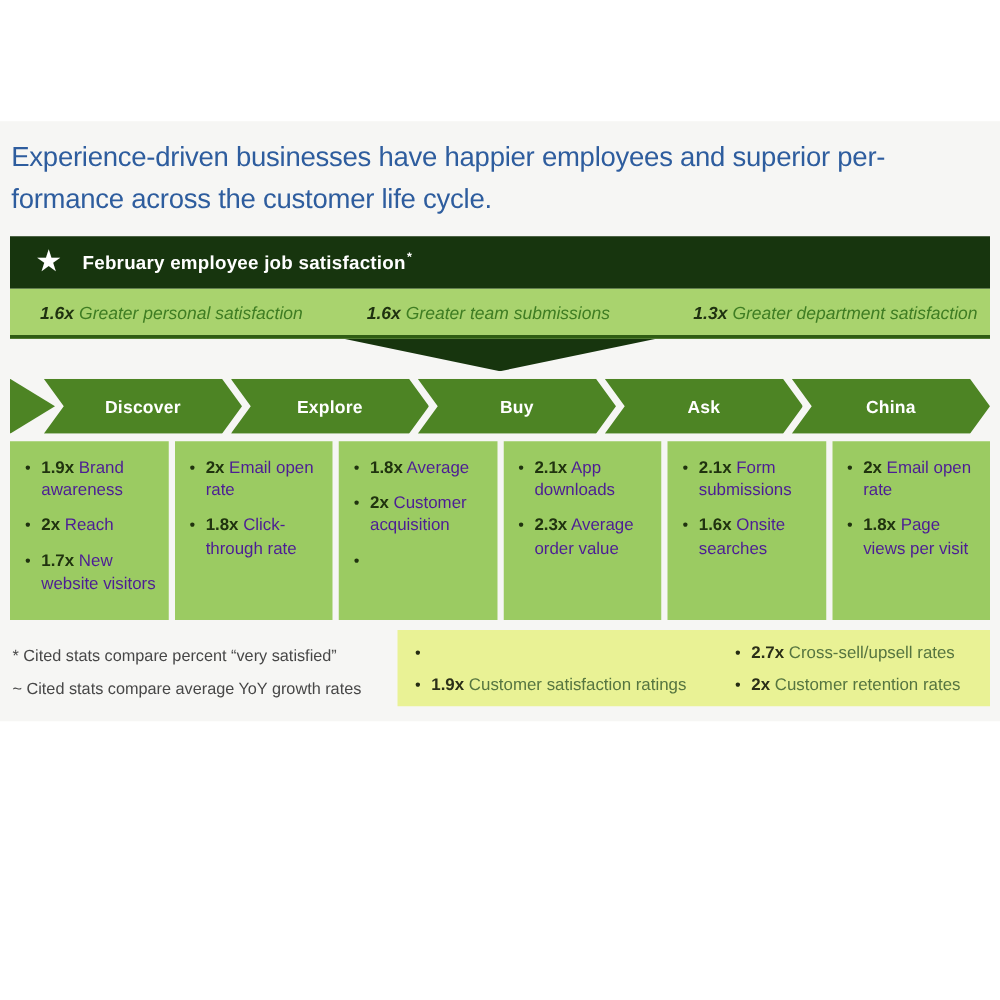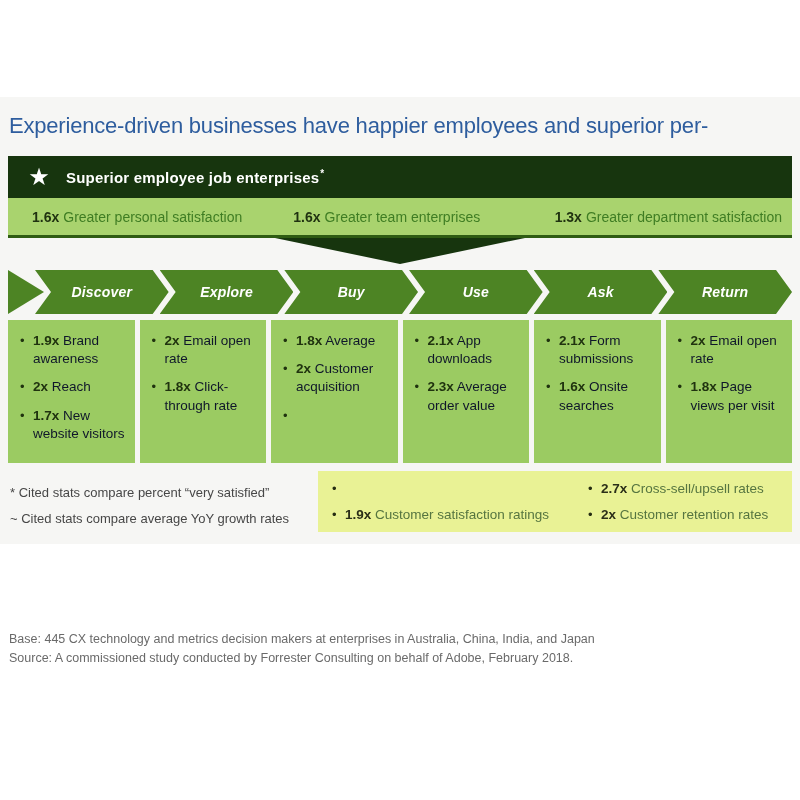--- a/index.html
+++ b/index.html
@@ -11,90 +11,90 @@
   .title { color:#2e5d9e; font-size:22px; line-height:33px; letter-spacing:-0.2px; padding:4px 0 14px 1px; white-space:nowrap; }
 
   
   .bar-dark { background:#17350e; height:42px; display:flex; align-items:center; padding-left:16px; color:#ffffff; }
   .bar-dark .bar-icon { width:30px; display:flex; align-items:center; justify-content:center; margin-right:12px; }
   .star-glyph { color:#fff; font-size:24px; line-height:1; }
   .bar-dark .bar-heading { font-size:15px; font-weight:bold; letter-spacing:0.2px; }
   .bar-dark sup { font-size:10px; margin-left:1px; }
 
   
-  .bar-light { background:#a9d36e; border-bottom:3px solid #2f5c13; display:flex; align-items:center; height:40px; font-size:14px; }
+  .bar-light { background:#a9d36e; border-bottom:3px solid #2f5c13; display:flex; align-items:center; height:40px; font-size:14px;font-style:italic; }
   .bar-light .estat { flex:1; padding-left:24px; white-space:nowrap; }
   .bar-light .estat b { color:#1f3110; margin-right:4px; }
   .bar-light .estat span.lbl { color:#3f7d23; }
 
   
   .down-triangle { width:250px; height:26px; background:#17350e; margin:0 auto 6px auto; clip-path:polygon(0 0,100% 0,50% 100%); }
 
   
   .chevron-band { display:flex; height:44px; margin:6px 0 0 0; }
   .chevron-lead { width:36px; flex:0 0 36px; background:#4d8424; clip-path:polygon(0 0,100% 50%,0 100%); }
-  .chevron-seg { flex:1; background:#4d8424; margin-left:-9px; clip-path:polygon(0 0,calc(100% - 16px) 0,100% 50%,calc(100% - 16px) 100%,0 100%,16px 50%); display:flex; align-items:center; justify-content:center; color:#fff; font-weight:bold; font-size:14px; letter-spacing:0.2px;font-style:italic; }
+  .chevron-seg { flex:1; background:#4d8424; margin-left:-9px; clip-path:polygon(0 0,calc(100% - 16px) 0,100% 50%,calc(100% - 16px) 100%,0 100%,16px 50%); display:flex; align-items:center; justify-content:center; color:#fff; font-weight:bold; font-size:14px; letter-spacing:0.2px; }
   .chevron-seg:first-of-type { margin-left:-10px; }
 
   
   .columns { display:flex; gap:5px; margin-top:6px; }
   .col { flex:1; background:#9bcb62; min-height:140px; padding:12px 8px 10px 12px; }
   .stat-item { display:flex; font-size:13.5px; line-height:1.35; margin-bottom:10px; }
   .stat-item .bullet { flex:0 0 13px; color:#20330f; font-size:13px; line-height:1.4; }
   .stat-item .stat-text b { color:#20330f; }
-  .stat-item .stat-text .lbl { color:#0f172a; }
+  .stat-item .stat-text .lbl { color:#4c1d95; }
 
   
-  .bottom-row { display:flex; gap:10px; margin-top:8px; align-items:flex-end; }
+  .bottom-row { display:flex; gap:10px; margin-top:8px; align-items:flex-start; }
   .footnotes { flex:0 0 300px; padding:8px 0 0 2px; font-size:13px; color:#474747; line-height:2.0; }
   .highlight-box { flex:1; background:#e9f295; padding:9px 10px 7px 14px; display:grid; grid-template-columns:56% 44%; column-gap:4px; row-gap:8px; align-content:center; }
   .highlight-box .stat-item { margin-bottom:0; }
   .highlight-box .stat-item .bullet { color:#262d12; }
   .highlight-box .stat-item .stat-text b { color:#2b2f18; }
   .highlight-box .stat-item .stat-text .lbl { color:#567540; }
 
   
   .footer { position:absolute; left:9px; top:630px; font-size:12.5px; color:#6a6a6a; line-height:1.55; }
 
   .chart-icon-svg { display:block; }
 </style>
 </head>
 <body>
 
 <div class="page">
   <div class="panel">
 
     <div class="title">
       <div>Experience-driven businesses have happier employees and superior per-</div>
+      <div>formance across the customer life cycle.</div>
     </div>
 
     <div class="bar-dark">
       <span class="bar-icon">
           <span class="star-glyph">★</span>
         </span>
-      <span class="bar-heading"><span>Superior employee job enterprises</span><sup>*</sup></span>
+      <span class="bar-heading"><span>February employee job satisfaction</span><sup>*</sup></span>
     </div>
 
     <div class="bar-light">
       <div class="estat"><b>1.6x</b><span class="lbl">Greater personal satisfaction</span></div>
-      <div class="estat"><b>1.6x</b><span class="lbl">Greater team enterprises</span></div>
+      <div class="estat"><b>1.6x</b><span class="lbl">Greater team submissions</span></div>
       <div class="estat"><b>1.3x</b><span class="lbl">Greater department satisfaction</span></div>
     </div>
 
     <div class="down-triangle"></div>
 
 
     <div class="chevron-band">
       <div class="chevron-lead"></div>
       <div class="chevron-seg">Discover</div>
       <div class="chevron-seg">Explore</div>
       <div class="chevron-seg">Buy</div>
-      <div class="chevron-seg">Use</div>
       <div class="chevron-seg">Ask</div>
-      <div class="chevron-seg">Return</div>
+      <div class="chevron-seg">China</div>
     </div>
 
     <div class="columns">
       <div class="col">
         <div class="stat-item">
             <span class="bullet">•</span>
             <span class="stat-text"><b>1.9x</b> <span class="lbl">Brand awareness</span></span>
           </div>
         <div class="stat-item">
             <span class="bullet">•</span>
@@ -178,17 +178,13 @@
             <span class="stat-text"><b>1.9x</b> <span class="lbl">Customer satisfaction ratings</span></span>
           </div>
         <div class="stat-item">
             <span class="bullet">•</span>
             <span class="stat-text"><b>2x</b> <span class="lbl">Customer retention rates</span></span>
           </div>
       </div>
     </div>
   </div>
 
-  <div class="footer">
-    <div>Base: 445 CX technology and metrics decision makers at enterprises in Australia, China, India, and Japan</div>
-    <div>Source: A commissioned study conducted by Forrester Consulting on behalf of Adobe, February 2018.</div>
-  </div>
 </div>
 
 </body></html>

